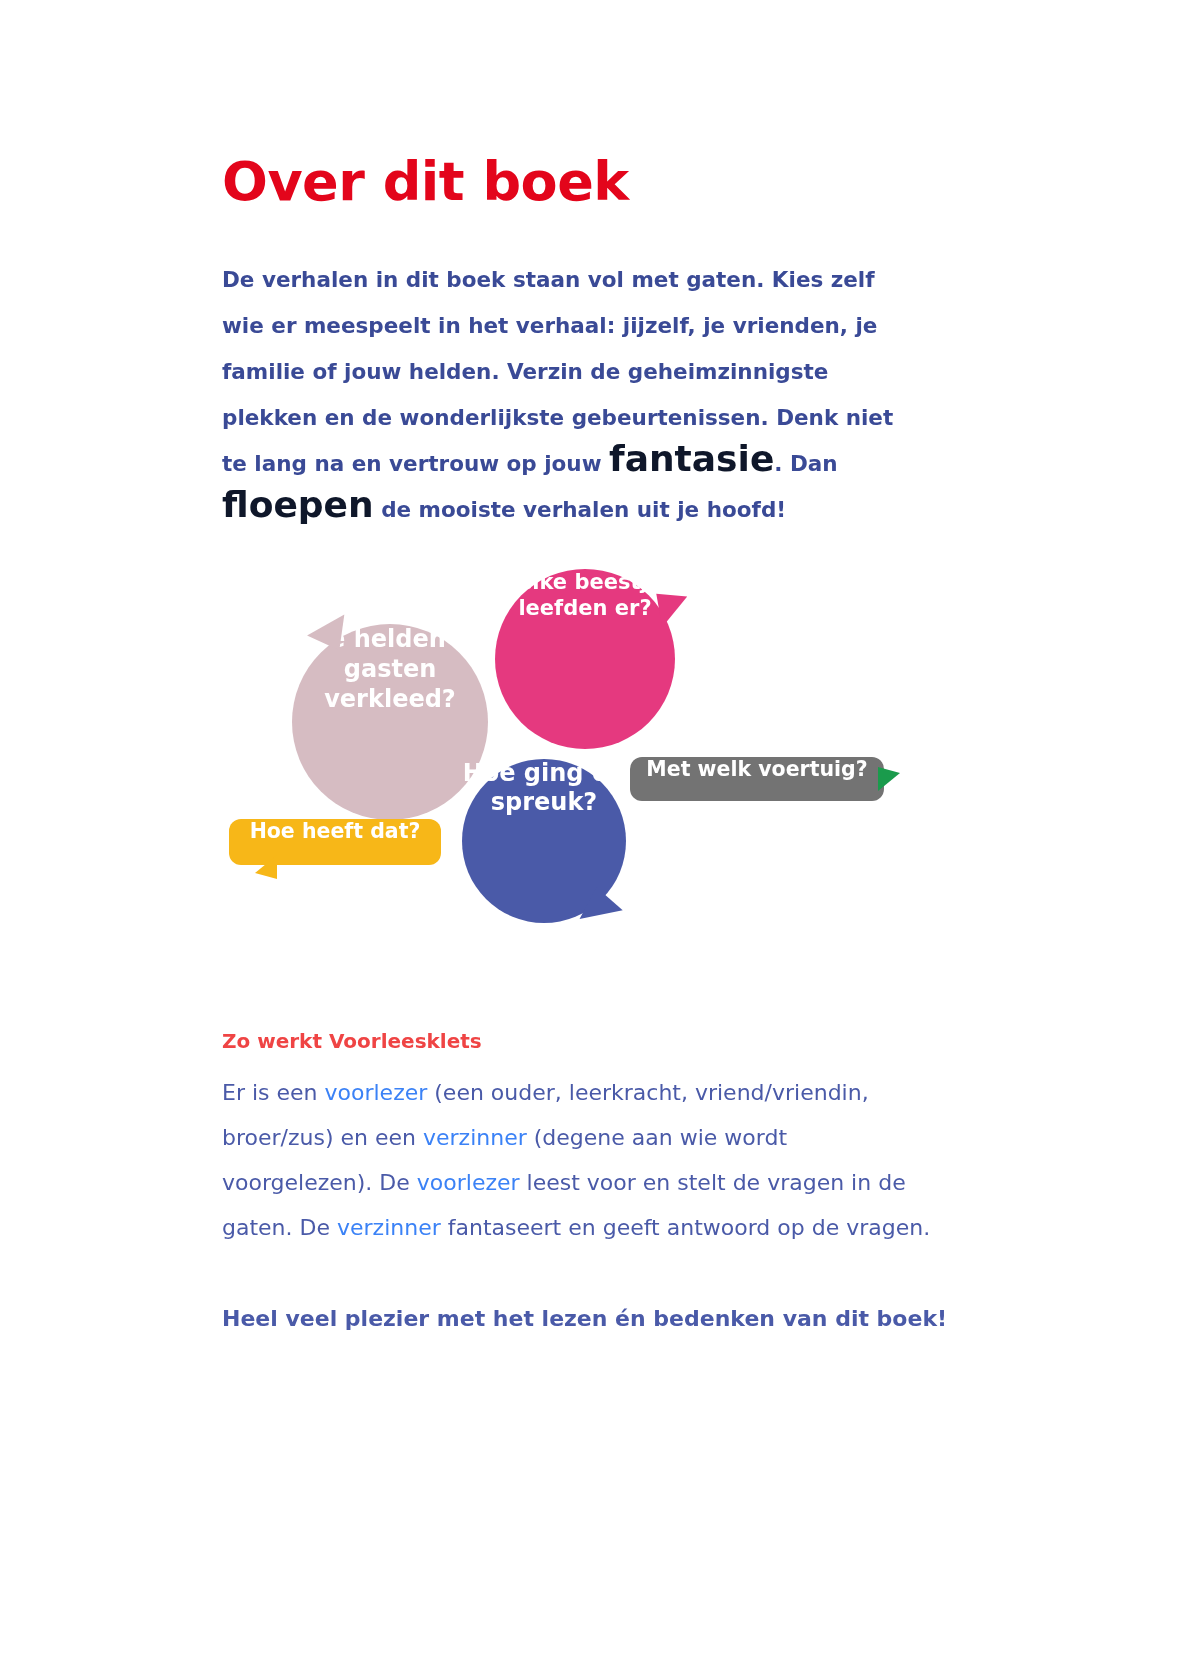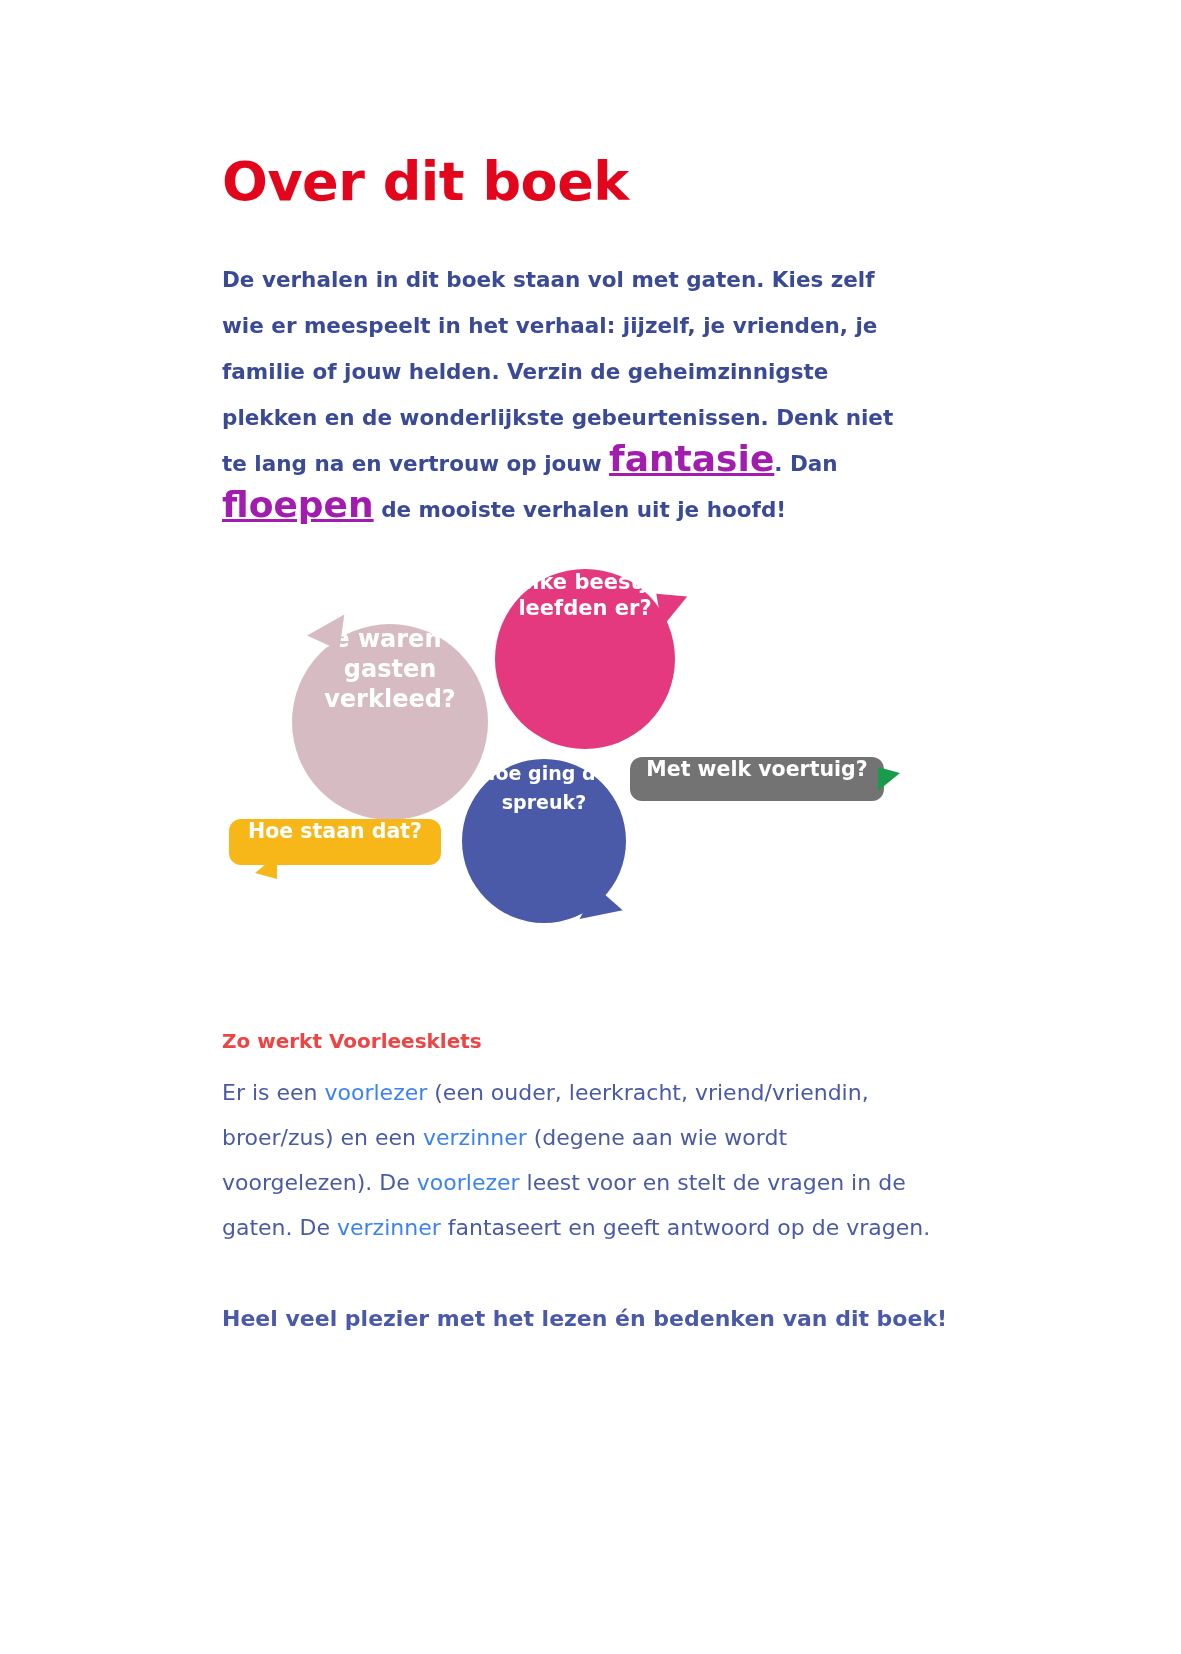--- a/index.html
+++ b/index.html
@@ -41,25 +41,24 @@
   
   .intro {
     margin-top: 46px;
     font-size: 21.5px;
     font-weight: 700;
     line-height: 46px;
     color: #3a4a96;
     width: 700px;
   }
   .intro .big {
-    color: #a21caf;
+    color: #0f172a;
     font-weight: 800;
     font-size: 36px;
     line-height: 36px;
-    text-decoration: underline;
   }
 
   
   .bubbles {
     position: relative;
     width: 740px;
     height: 430px;
     margin-top: 36px;
   }
   .bubble {
@@ -123,21 +122,21 @@
     transform: rotate(8deg);
   }
 
   
   #bubble-blue {
     left: 240px;
     top: 190px;
     width: 164px;
     height: 164px;
     background: #4a5aa8;
-    font-size: 19px;
+    font-size: 24px;
     line-height: 29px;
   }
   #bubble-blue .tail {
     right: 6px;
     bottom: -6px;
     border-left: 34px solid #4a5aa8;
     border-top: 8px solid transparent;
     border-bottom: 28px solid transparent;
     transform: rotate(28deg);
   }
@@ -235,36 +234,36 @@
 
     <div class="bubbles">
 
       <div class="bubble circle" id="bubble-pink">
         <span class="tail"></span>
         <span>Welke beestjes leefden er?</span>
       </div>
 
       <div class="bubble circle" id="bubble-mauve">
         <span class="tail"></span>
-        <span>Hoe waren de gasten verkleed?</span>
+        <span>Hoe helden de gasten verkleed?</span>
       </div>
 
       <div class="bubble circle" id="bubble-blue">
         <span class="tail"></span>
         <span>Hoe ging de spreuk?</span>
       </div>
 
       <div class="bubble rounded" id="bubble-green">
         <span class="tail"></span>
         <span>Met welk voertuig?</span>
       </div>
 
       <div class="bubble rounded" id="bubble-yellow">
         <span class="tail"></span>
-        <span>Hoe staan dat?</span>
+        <span>Hoe heeft dat?</span>
       </div>
 
 
     </div>
 
     <h2 class="section-head">Zo werkt Voorleesklets</h2>
 
     <p class="section-body"><span>Er is een </span><b>voorlezer</b><span> (een ouder, leerkracht, vriend/vriendin, broer/zus) en een </span><b>verzinner</b><span> (degene aan wie wordt voorgelezen). De </span><b>voorlezer</b><span> leest voor en stelt de vragen in de gaten. De </span><b>verzinner</b><span> fantaseert en geeft antwoord op de vragen.</span></p>
 
     <p class="closing">Heel veel plezier met het lezen én bedenken van dit boek!</p>

